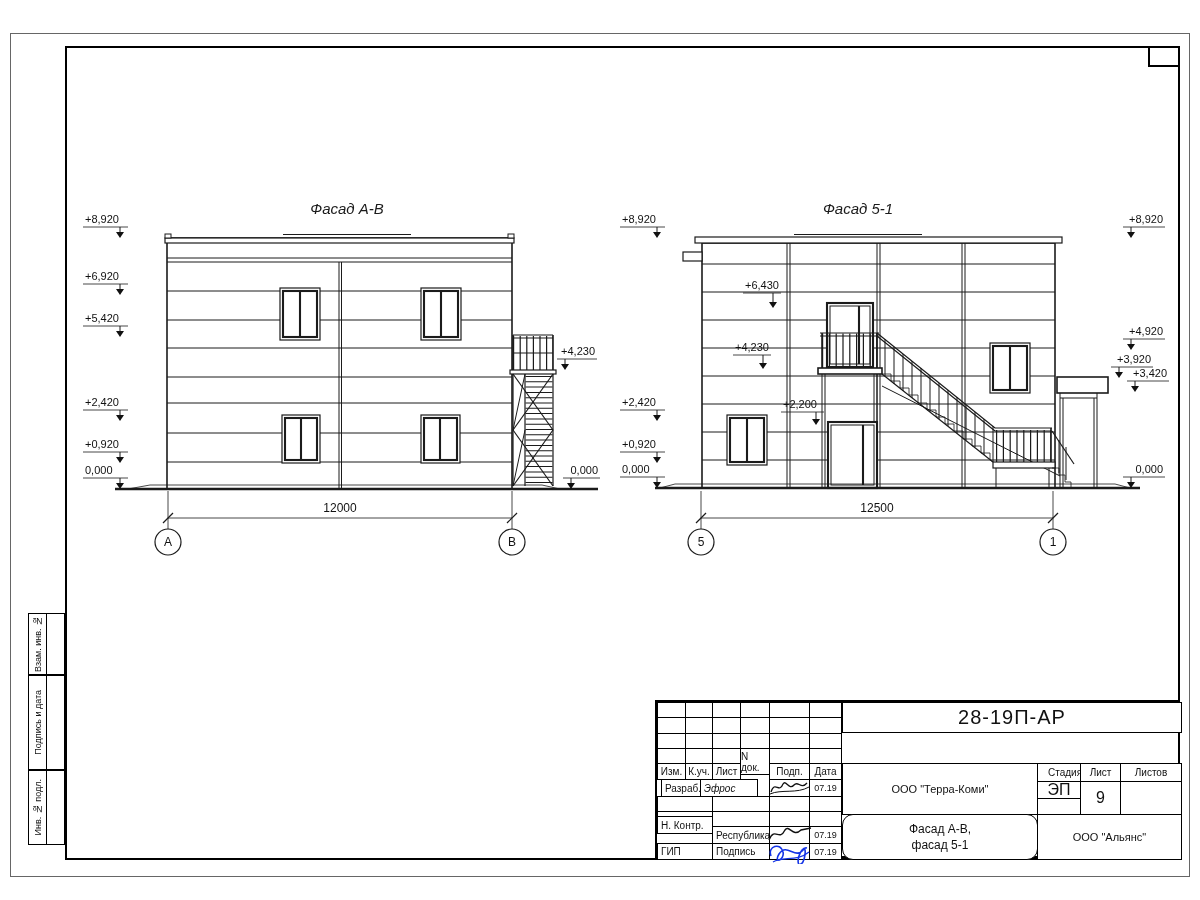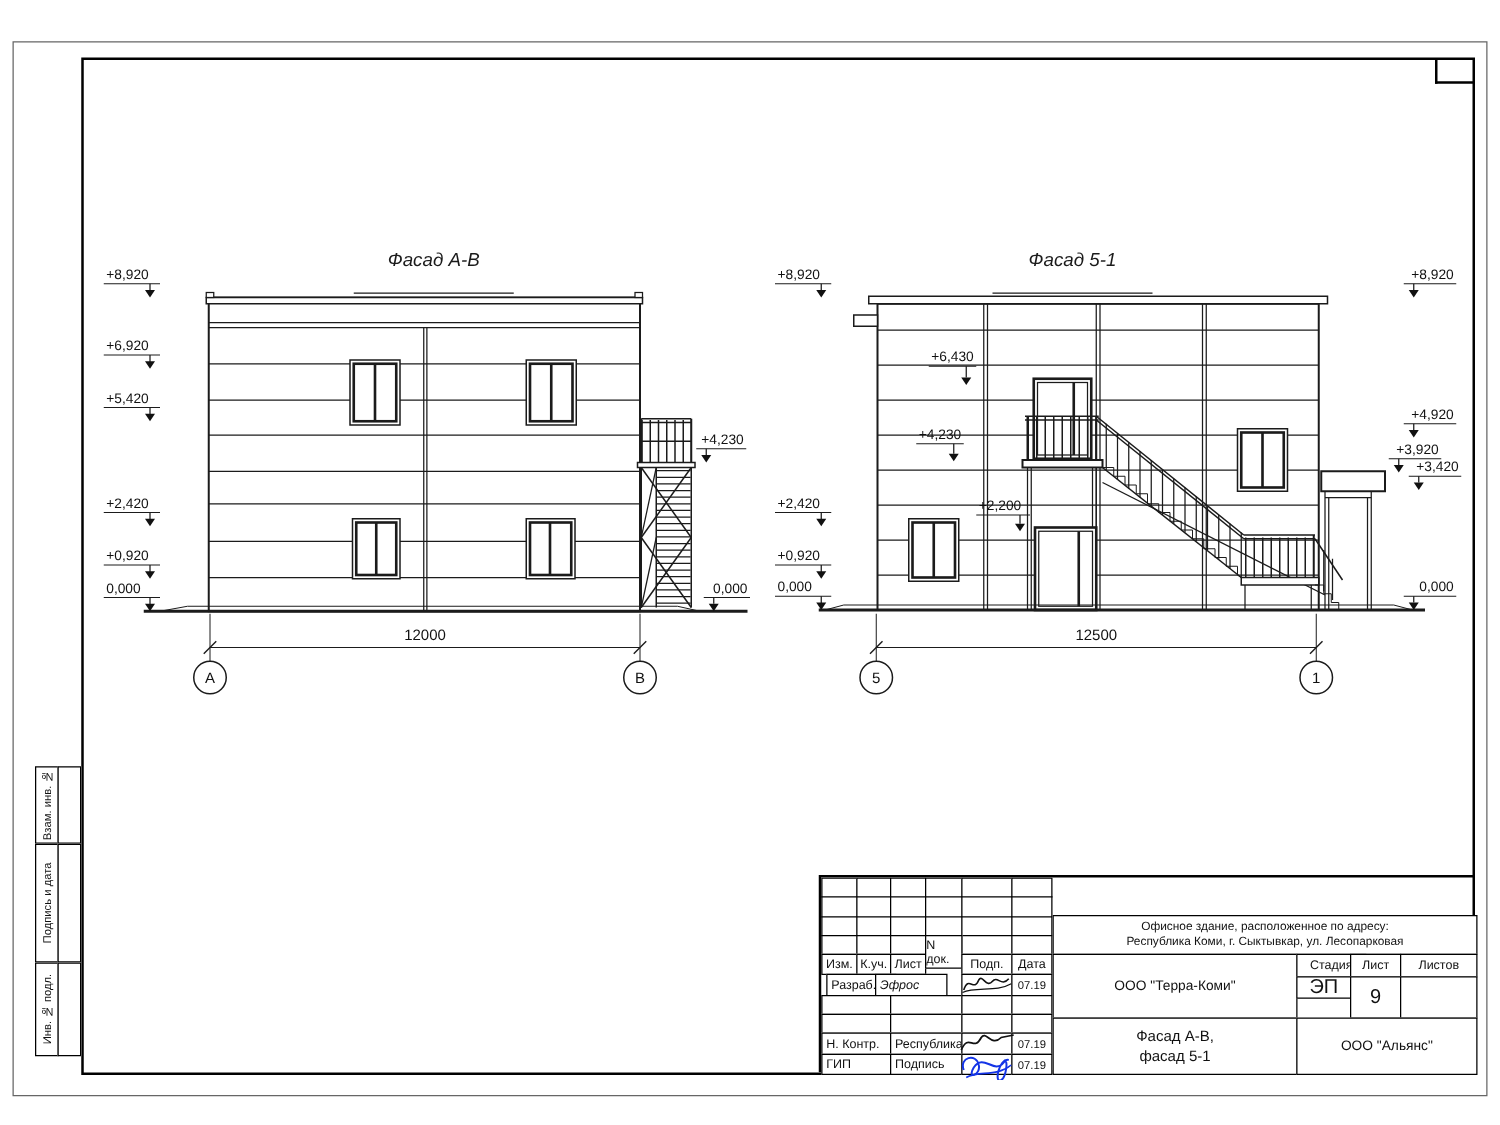--- a/index.html
+++ b/index.html
@@ -390,54 +390,49 @@
     <div class="tb-cell" style="left:0;top:94px;width:56px;height:16px;"></div>
     <div class="tb-cell" style="left:55px;top:94px;width:58px;height:16px;"></div>
     <div class="tb-cell" style="left:112px;top:94px;width:41px;height:16px;"></div>
     <div class="tb-cell" style="left:152px;top:94px;width:33px;height:16px;"></div>
 
     <div class="tb-cell" style="left:0;top:109px;width:56px;height:16px;"></div>
     <div class="tb-cell" style="left:55px;top:109px;width:58px;height:16px;"></div>
     <div class="tb-cell" style="left:112px;top:109px;width:41px;height:16px;"></div>
     <div class="tb-cell" style="left:152px;top:109px;width:33px;height:16px;"></div>
 
-    <div class="tb-cell tb-left" style="left:0;top:124px;width:56px;height:18px;">Н. Контр.</div>
+    <div class="tb-cell tb-left" style="left:0;top:114px;width:56px;height:18px;">Н. Контр.</div>
     <div class="tb-cell tb-left" style="left:55px;top:124px;width:58px;height:18px;">Республика</div>
     <div class="tb-cell" style="left:112px;top:124px;width:41px;height:18px;"></div>
     <div class="tb-cell" style="left:152px;top:124px;width:33px;height:18px;font-size:9px;">07.19</div>
 
     <div class="tb-cell tb-left" style="left:0;top:141px;width:56px;height:17px;">ГИП</div>
     <div class="tb-cell tb-left" style="left:55px;top:141px;width:58px;height:17px;">Подпись</div>
     <div class="tb-cell" style="left:112px;top:141px;width:41px;height:17px;"></div>
     <div class="tb-cell" style="left:152px;top:141px;width:33px;height:17px;font-size:9px;">07.19</div>
 
     <svg class="abs" style="left:110px;top:75px;width:45px;height:22px;z-index:3;">
       <path d="M4,15 C8,3 12,17 16,7 C19,2 22,14 27,8 C31,3 34,13 40,6" stroke="#111" stroke-width="1.3" fill="none"></path>
       <path d="M3,17 C14,12 30,17 42,10" stroke="#111" stroke-width="1" fill="none"></path>
     </svg>
     <svg class="abs" style="left:106px;top:120px;width:52px;height:42px;z-index:3;">
       <path d="M6,18 C12,4 16,20 22,8 C26,2 30,16 38,8 L48,6" stroke="#111" stroke-width="1.4" fill="none"></path>
       <path d="M8,34 c-4,-10 10,-14 12,-4 c2,8 -10,12 -4,2 c8,-12 16,6 24,-4 c4,-5 2,12 -2,14 c-6,4 -2,-18 6,-16" stroke="#1434e6" stroke-width="1.6" fill="none"></path>
       <path d="M10,40 C20,34 34,40 46,30" stroke="#1434e6" stroke-width="1.3" fill="none"></path>
     </svg>
 
-    <div class="tb-cell" style="left:185px;top:30px;width:340px;height:32px;">
-      <div class="tb-small">
-        <div>Офисное здание, расположенное по адресу:</div>
-        <div>Республика Коми, г. Сыктывкар, ул. Лесопарковая</div>
-      </div>
-    </div>
+    <div class="tb-cell tb-big" style="left:185px;top:0;width:340px;height:31px;">28-19П-АР</div>
     <div class="tb-cell" style="left:185px;top:61px;width:196px;height:52px;font-size:11px;">ООО "Терра-Коми"</div>
     <div class="tb-cell" style="left:380px;top:61px;width:56px;height:19px;">Стадия</div>
     <div class="tb-cell" style="left:423px;top:61px;width:41px;height:19px;">Лист</div>
     <div class="tb-cell" style="left:463px;top:61px;width:62px;height:19px;">Листов</div>
     <div class="tb-cell tb-mid" style="left:380px;top:79px;width:44px;height:18px;">ЭП</div>
     <div class="tb-cell tb-mid" style="left:423px;top:79px;width:41px;height:34px;">9</div>
     <div class="tb-cell" style="left:463px;top:79px;width:62px;height:34px;"></div>
-    <div class="tb-cell" style="left:185px;top:112px;width:196px;height:46px;">
+    <div class="tb-cell" style="left:185px;top:112px;width:196px;height:46px;border-radius:11px;">
       <div style="font-size:12px;text-align:center;line-height:1.35;">
         <div>Фасад А-В,</div>
         <div>фасад 5-1</div>
       </div>
     </div>
     <div class="tb-cell" style="left:380px;top:112px;width:145px;height:46px;font-size:11px;">ООО "Альянс"</div>
   </div>
 
 </div>
 

